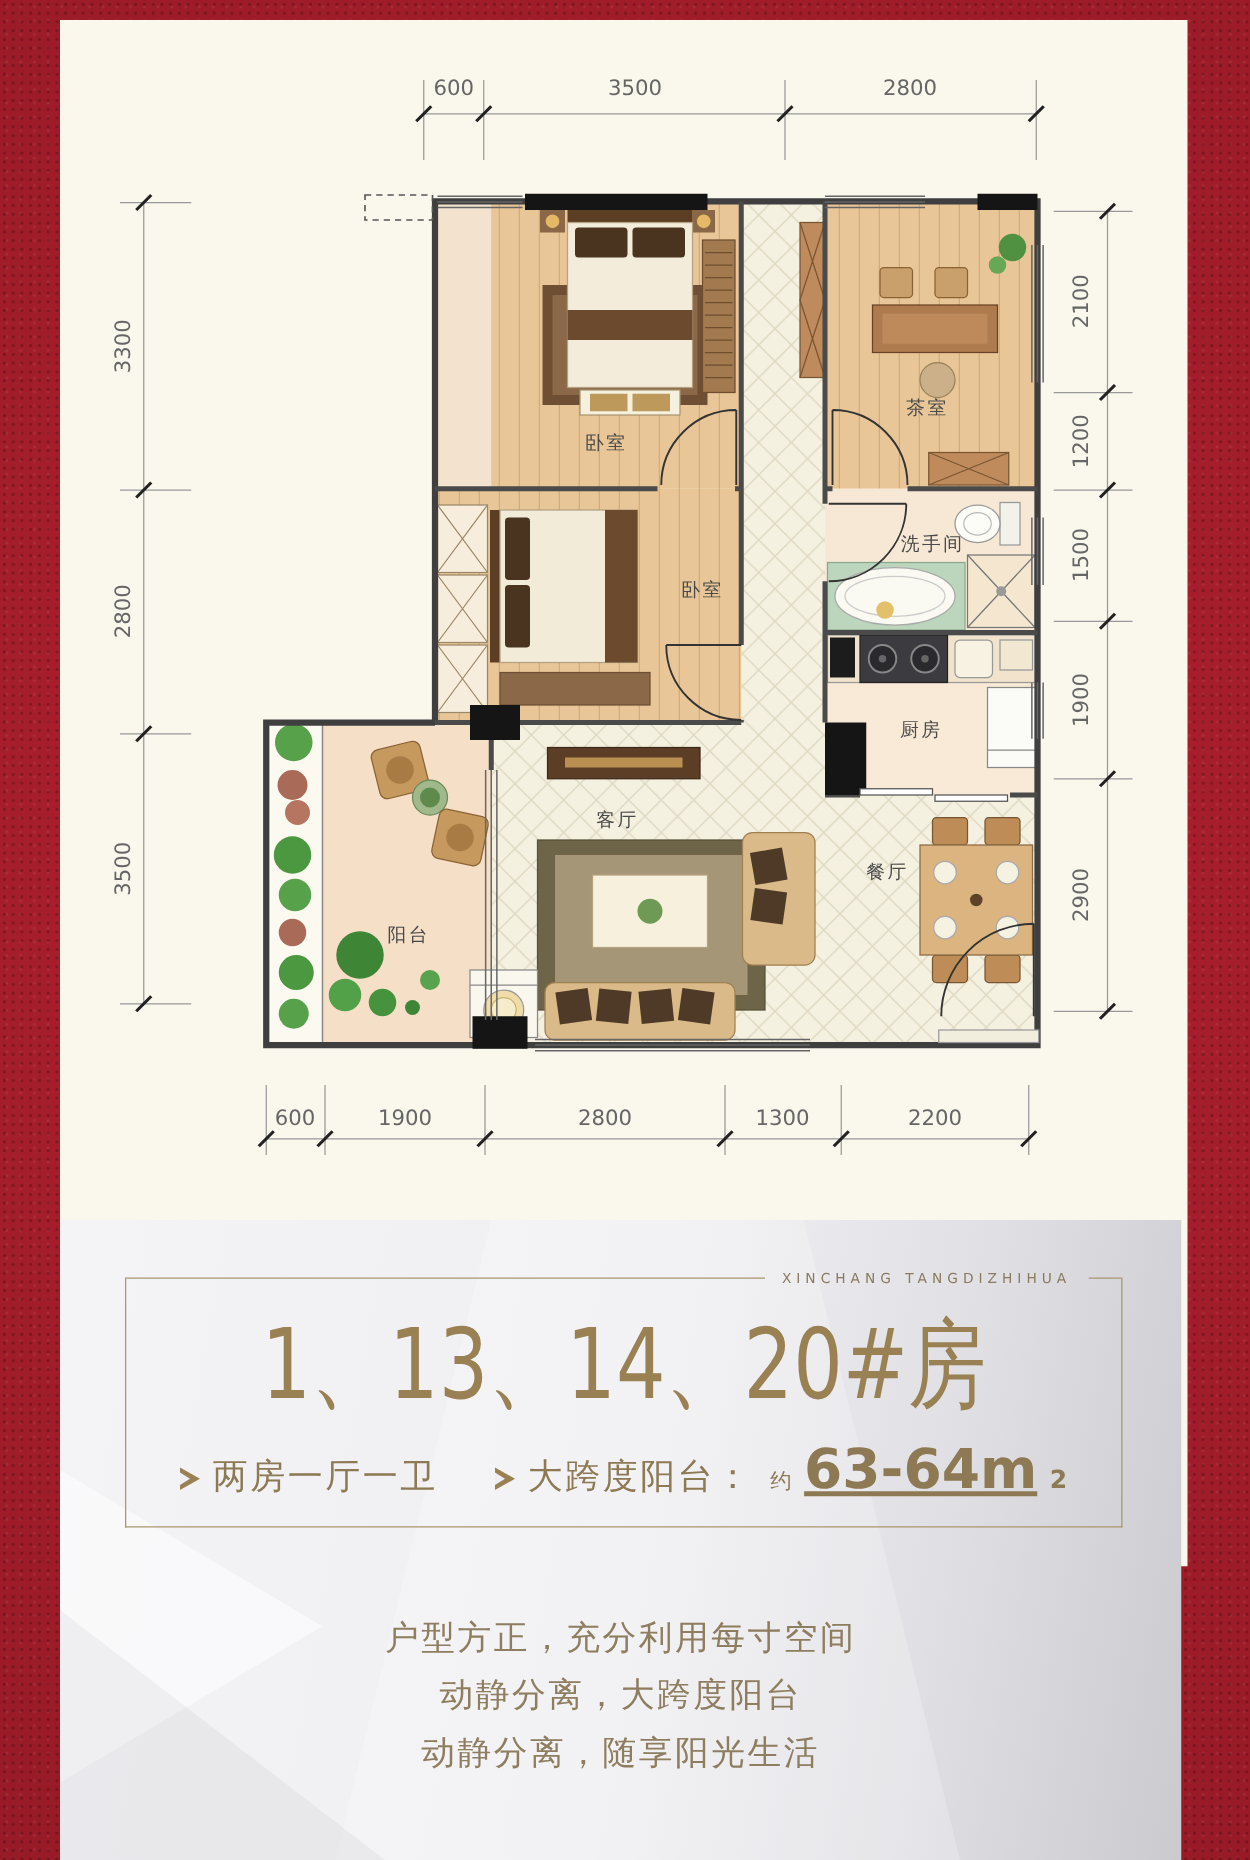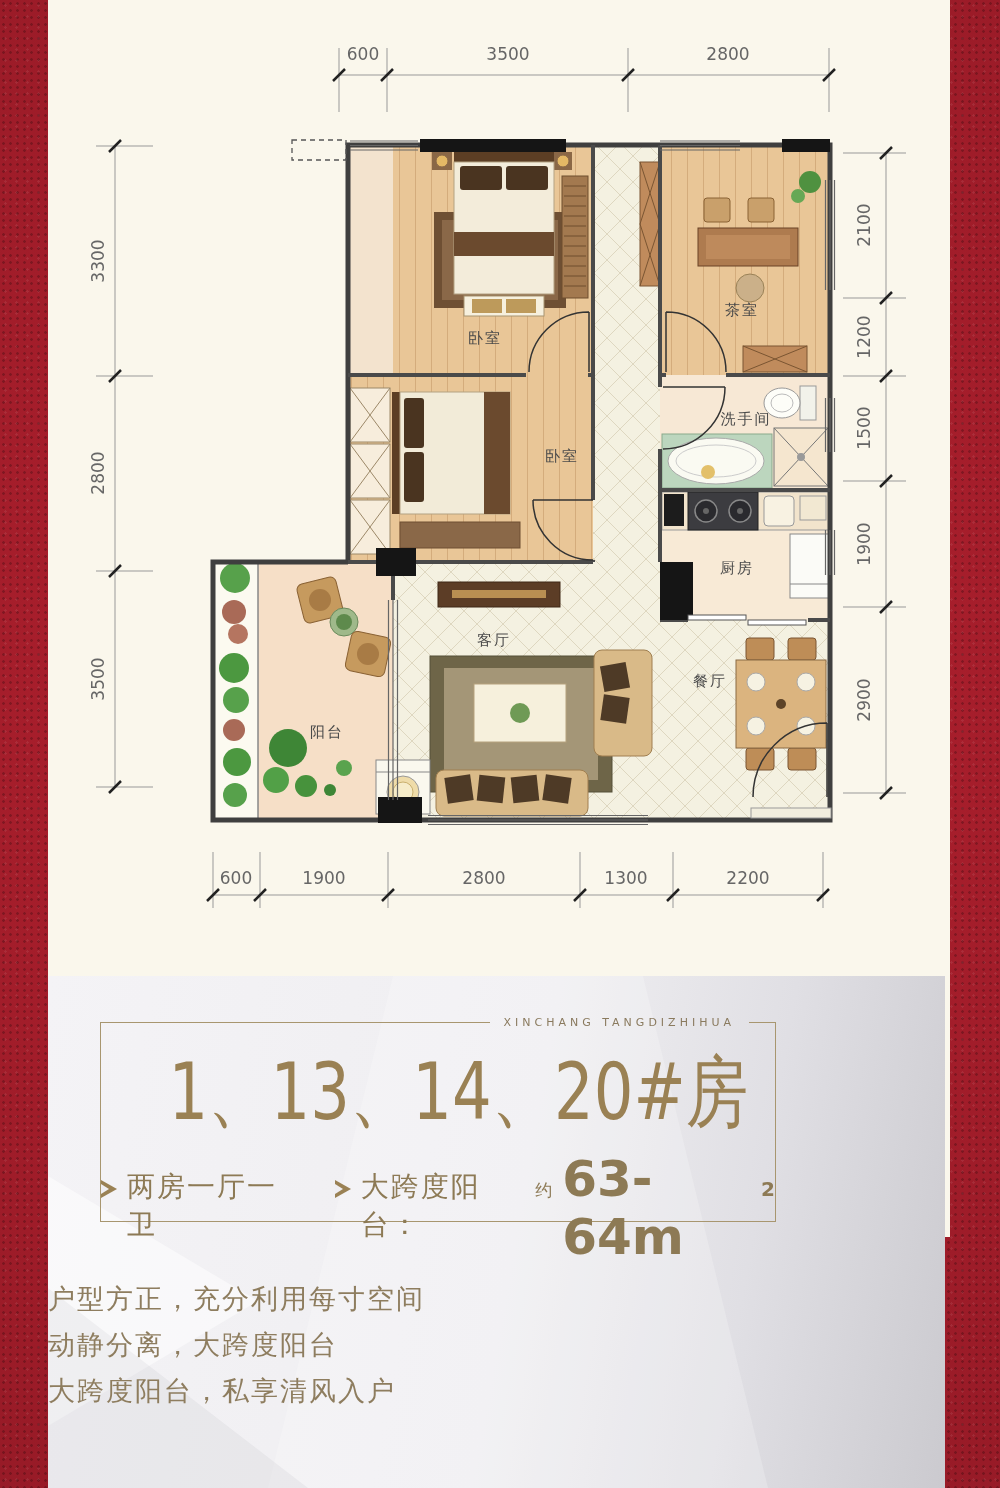--- a/index.html
+++ b/index.html
@@ -5,51 +5,51 @@
   html,body{margin:0;padding:0;background:#7d1520;}
   .page{position:relative;width:1000px;height:1488px;overflow:hidden;
         background-color:#AC1E2C;
         background-image:
           radial-gradient(rgba(0,0,0,0.22) 1px, transparent 1.6px),
           radial-gradient(rgba(255,255,255,0.07) 1px, transparent 1.4px),
           radial-gradient(circle at 50% 45%, rgba(255,60,80,0.10), rgba(0,0,0,0.12));
         background-size:7px 7px, 11px 11px, 100% 100%;
         font-family:"DejaVu Sans", sans-serif;}
   
-  .plan-panel{position:absolute;left:48px;top:0;width:902px;height:1237px;background:#FAF7EC;}
+  .plan-panel{position:absolute;left:48px;top:16px;width:902px;height:1237px;background:#FAF7EC;}
   
   .card{position:absolute;left:48px;top:976px;width:897px;height:512px;
         background:linear-gradient(100deg,#F4F3F6 0%,#EFEEF1 52%,#E0DFE4 76%,#CBCACF 100%);overflow:hidden;}
   .accent{position:absolute;pointer-events:none;}
   .a1{left:0;top:200px;width:210px;height:250px;background:rgba(255,255,255,0.5);
       clip-path:polygon(0 0,100% 50%,0 100%);}
   .a2{left:220px;top:0;width:500px;height:512px;background:rgba(255,255,255,0.22);
       clip-path:polygon(25% 0,75% 0,100% 100%,0 100%);}
   .a3{left:0;bottom:0;width:260px;height:200px;background:rgba(110,110,125,0.07);
       clip-path:polygon(0 100%,100% 100%,0 0);}
-  .frame{position:absolute;left:52px;top:46px;width:676px;height:200px;box-sizing:border-box;
+  .frame{position:absolute;left:52px;top:46px;width:798px;height:200px;box-sizing:border-box;
          border-left:1px solid #A8966F;border-right:1px solid #A8966F;border-bottom:1px solid #A8966F;}
   .frame-top{position:absolute;left:0;right:0;top:-8px;height:16px;display:flex;align-items:center;}
   .ft-line{height:1px;background:#A8966F;}
   .ft-long{flex:1;margin-right:14px;}
   .ft-short{width:26px;margin-left:14px;}
   .brand{font-size:11px;letter-spacing:4px;color:#8A7A5E;white-space:nowrap;}
   .title{margin-top:20px;text-align:center;font-size:78px;line-height:100px;color:#9A8154;
          white-space:nowrap;transform:scaleX(0.8);transform-origin:50% 50%;font-weight:500;}
   .features{margin-top:8px;display:flex;justify-content:center;align-items:baseline;gap:46px;color:#8D7A55;}
   .feature{display:flex;align-items:baseline;gap:10px;}
   .arrow{position:relative;top:2px;width:0;height:0;border-top:9px solid transparent;
          border-bottom:9px solid transparent;border-left:16px solid #9A8154;display:inline-block;}
   .arrow::after{content:"";position:absolute;left:-16px;top:-5px;width:0;height:0;
          border-top:5px solid transparent;border-bottom:5px solid transparent;border-left:8px solid #EFEEF2;}
   .f-text{font-size:28px;letter-spacing:2px;font-family:Liberation Serif, serif;}
   .area-approx{font-size:17px;margin-left:4px;}
-  .area-value{font-size:50px;font-weight:bold;letter-spacing:0;}
+  .area-value{font-size:44px;font-weight:bold;letter-spacing:0;text-decoration:underline;}
   .area-sup{font-size:20px;font-weight:bold;vertical-align:super;}
-  .paragraph{position:absolute;left:0;top:300px;width:100%;color:#8E7D5F;
+  .paragraph{position:absolute;left:0;top:312px;width:100%;text-align:center;color:#8E7D5F;
              font-size:27px;line-height:46px;letter-spacing:2px;}
 </style>
 </head>
 <body>
 
 <div class="page">
 
   <div class="plan-panel">
     <svg width="902" height="953" viewBox="0 0 902 953" xmlns="http://www.w3.org/2000/svg" font-family="DejaVu Sans, sans-serif">
       <defs>
@@ -322,17 +322,17 @@
           <span class="area-approx">约</span>
           <span class="area-value">63-64m</span>
           <span class="area-sup">2</span>
         </div>
       </div>
     </div>
 
     <div class="paragraph">
       <div>户型方正，充分利用每寸空间</div>
       <div>动静分离，大跨度阳台</div>
-      <div>大跨度阳台，私享清风入户</div>
+      <div>动静分离，随享阳光生活</div>
     </div>
   </div>
 
 </div>
 
 </body></html>

